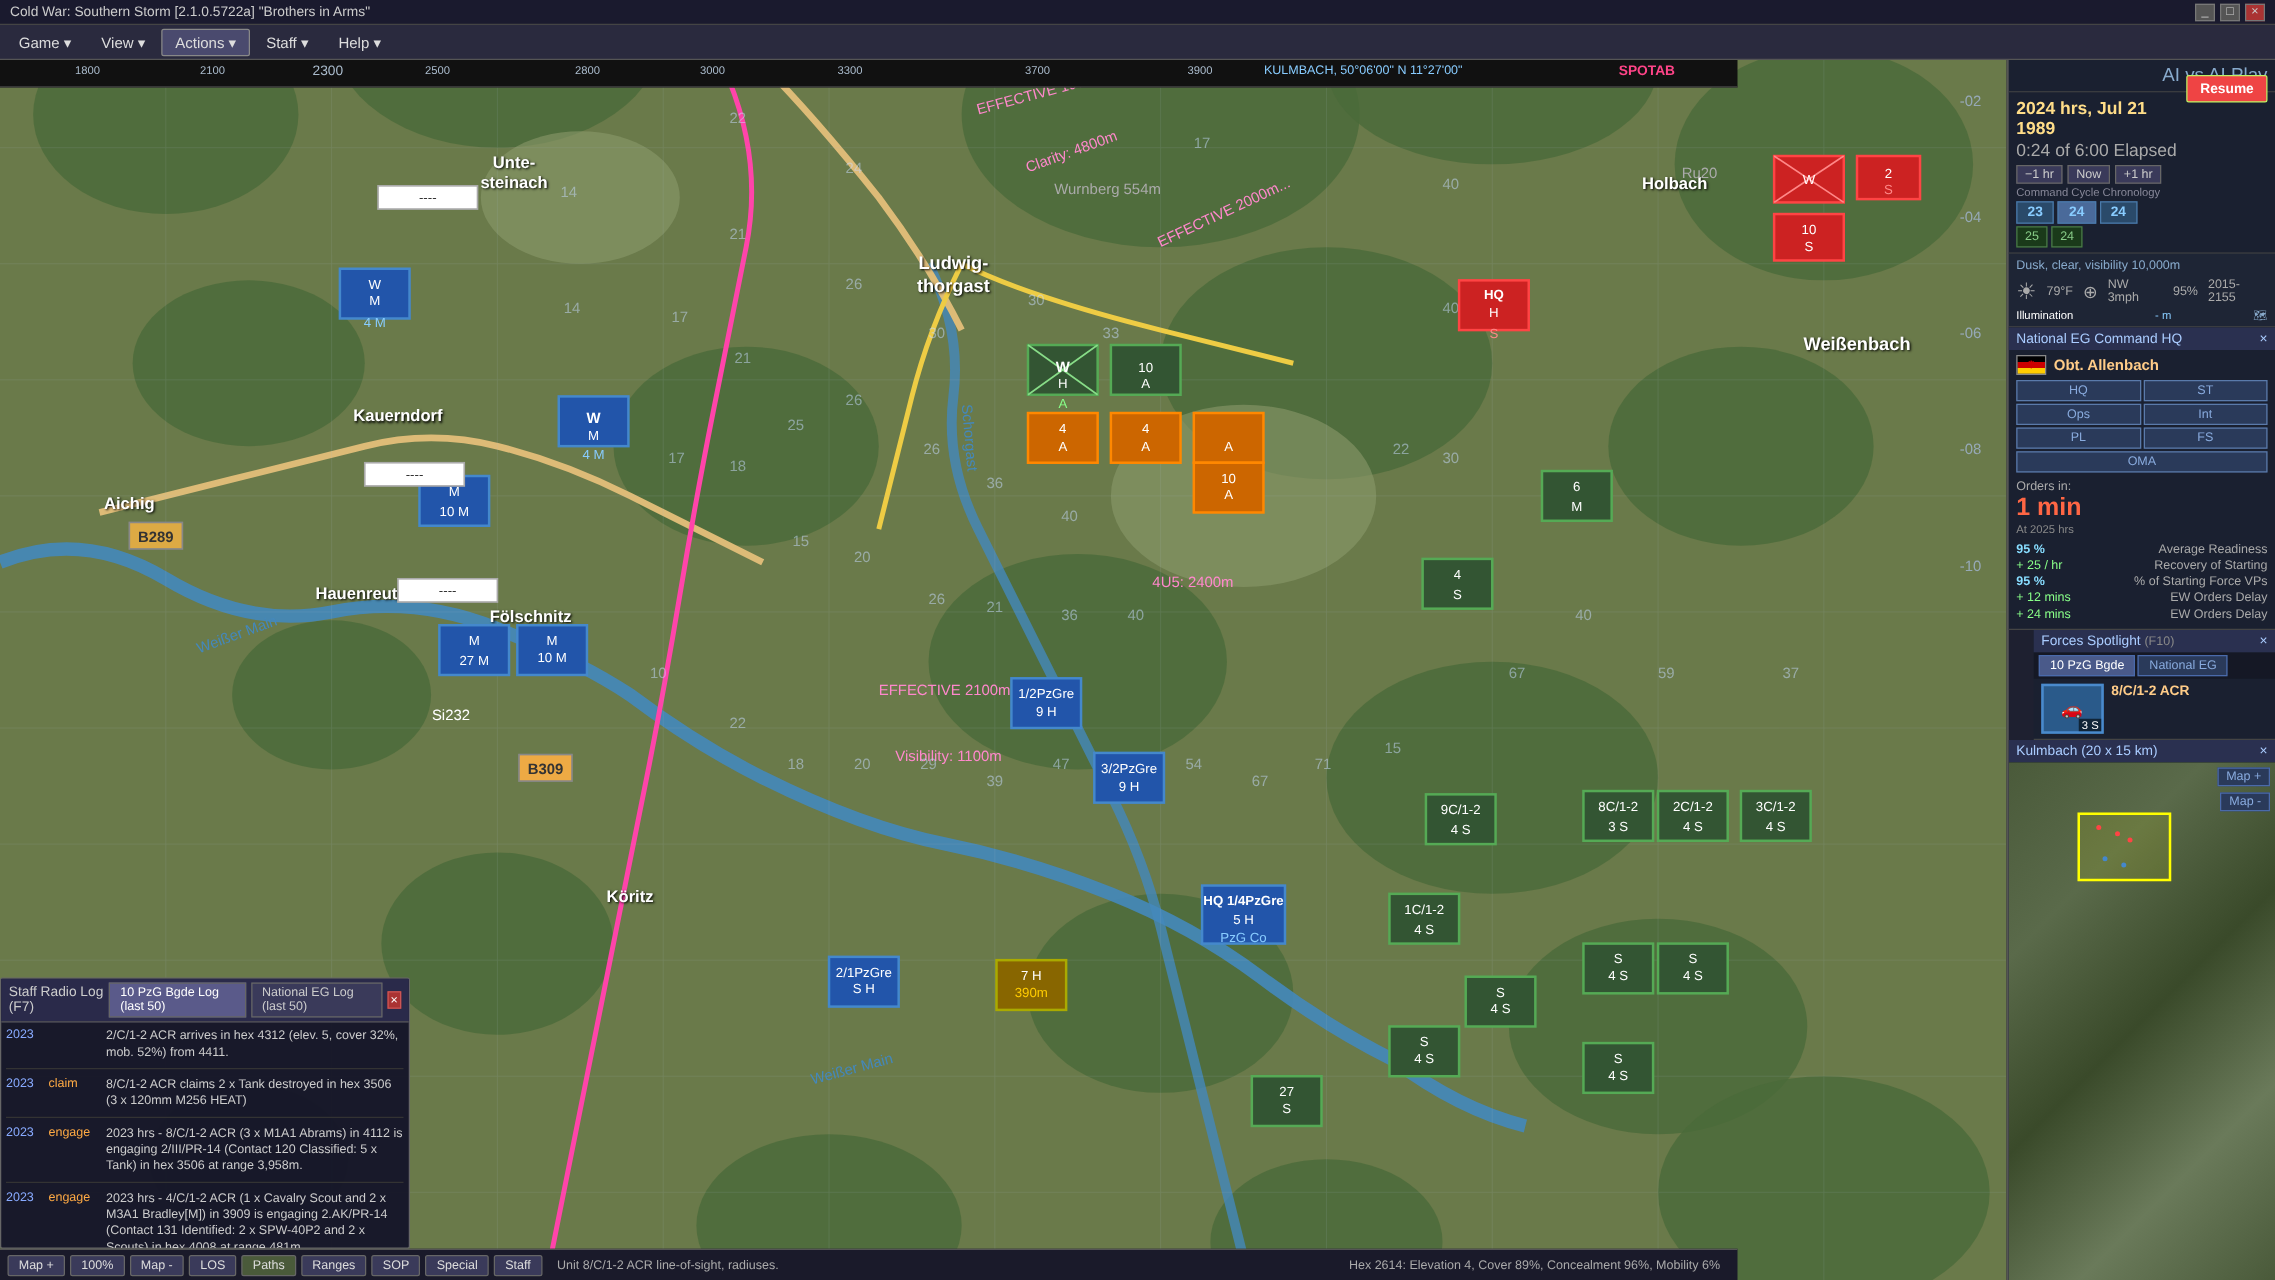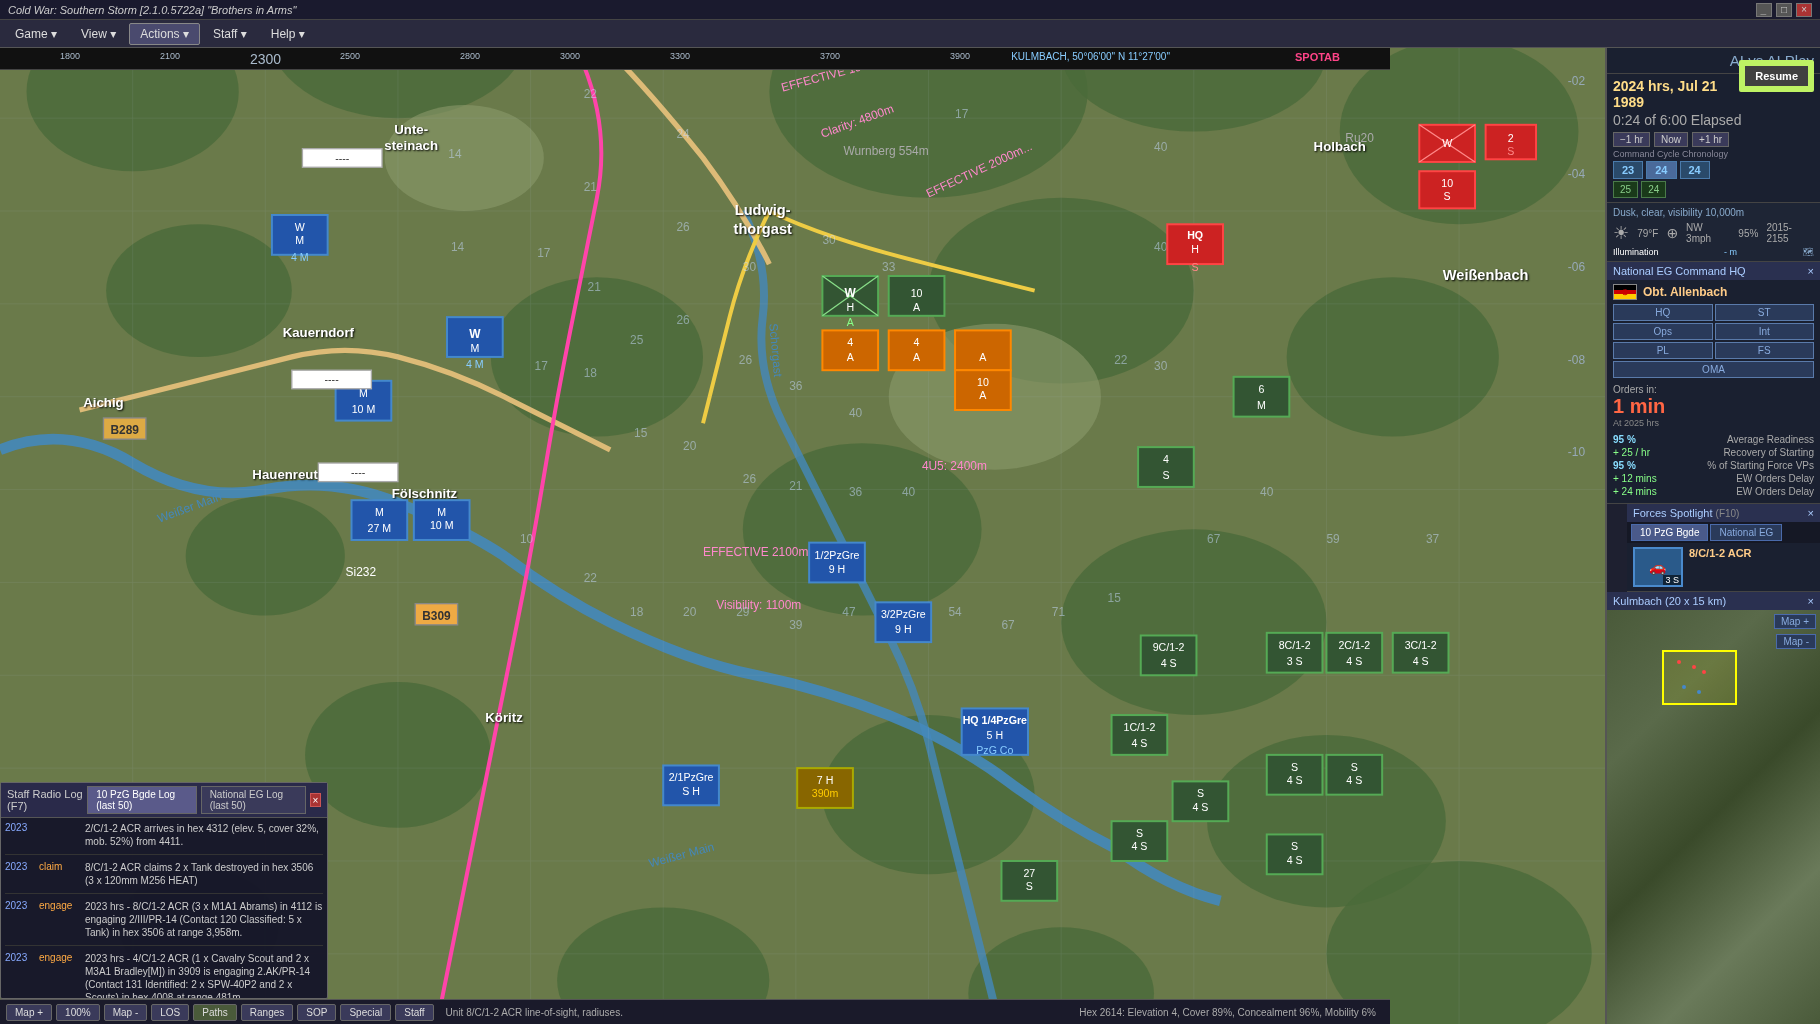--- a/index.html
+++ b/index.html
@@ -17,21 +17,20 @@
     #title-bar {
       height: 20px;
       background: #1a1a2e;
       display: flex;
       align-items: center;
       justify-content: space-between;
       padding: 0 8px;
       font-size: 11px;
       color: #ccc;
       border-bottom: 1px solid #444;
-      font-style: italic;
     }
     #title-bar-buttons {
       display: flex;
       gap: 4px;
     }
     .title-btn {
       width: 16px;
       height: 14px;
       background: #555;
       border: 1px solid #777;
@@ -226,22 +225,22 @@
     }
     #elapsed-display {
       font-size: 14px;
       color: #aaa;
       margin-top: 2px;
     }
     #resume-btn {
       float: right;
       margin-top: -18px;
       padding: 4px 10px;
-      background: #404040;
-      border: 6px solid #bef264;
+      background: #ef4444;
+      border: 1px solid #bef264;
       color: #fff;
       cursor: pointer;
       font-size: 11px;
       font-weight: bold;
       border-radius: 2px;
     }
     #time-adjust {
       display: flex;
       gap: 4px;
       margin-top: 4px;
@@ -524,21 +523,21 @@
 </div>
 
 <div id="main-layout">
 
   <div id="map-area">
 
     <div id="coord-bar">
 
       <span style="position:absolute; left:60px; top:3px; font-size:9px; color:#aabbcc;">1800</span>
       <span style="position:absolute; left:160px; top:3px; font-size:9px; color:#aabbcc;">2100</span>
-      <span style="position:absolute; left:250px; top:3px; font-size:14px; color:#aabbcc;">2300</span>
+      <span style="position:absolute; left:250px; top:3px; font-size:11px; color:#aabbcc;">2300</span>
       <span style="position:absolute; left:340px; top:3px; font-size:9px; color:#aabbcc;">2500</span>
       <span style="position:absolute; left:460px; top:3px; font-size:9px; color:#aabbcc;">2800</span>
       <span style="position:absolute; left:560px; top:3px; font-size:9px; color:#aabbcc;">3000</span>
       <span style="position:absolute; left:670px; top:3px; font-size:9px; color:#aabbcc;">3300</span>
       <span style="position:absolute; left:820px; top:3px; font-size:9px; color:#aabbcc;">3700</span>
       <span style="position:absolute; left:950px; top:3px; font-size:9px; color:#aabbcc;">3900</span>
       <span style="position:absolute; right:220px; top:3px; font-size:10px; color:#88ccff;">KULMBACH, 50°06'00" N 11°27'00"</span>
       <span style="position:absolute; right:50px; top:3px; font-size:11px; color:#ff4488; font-weight:bold;">SPOTAB</span>
     </div>
 

